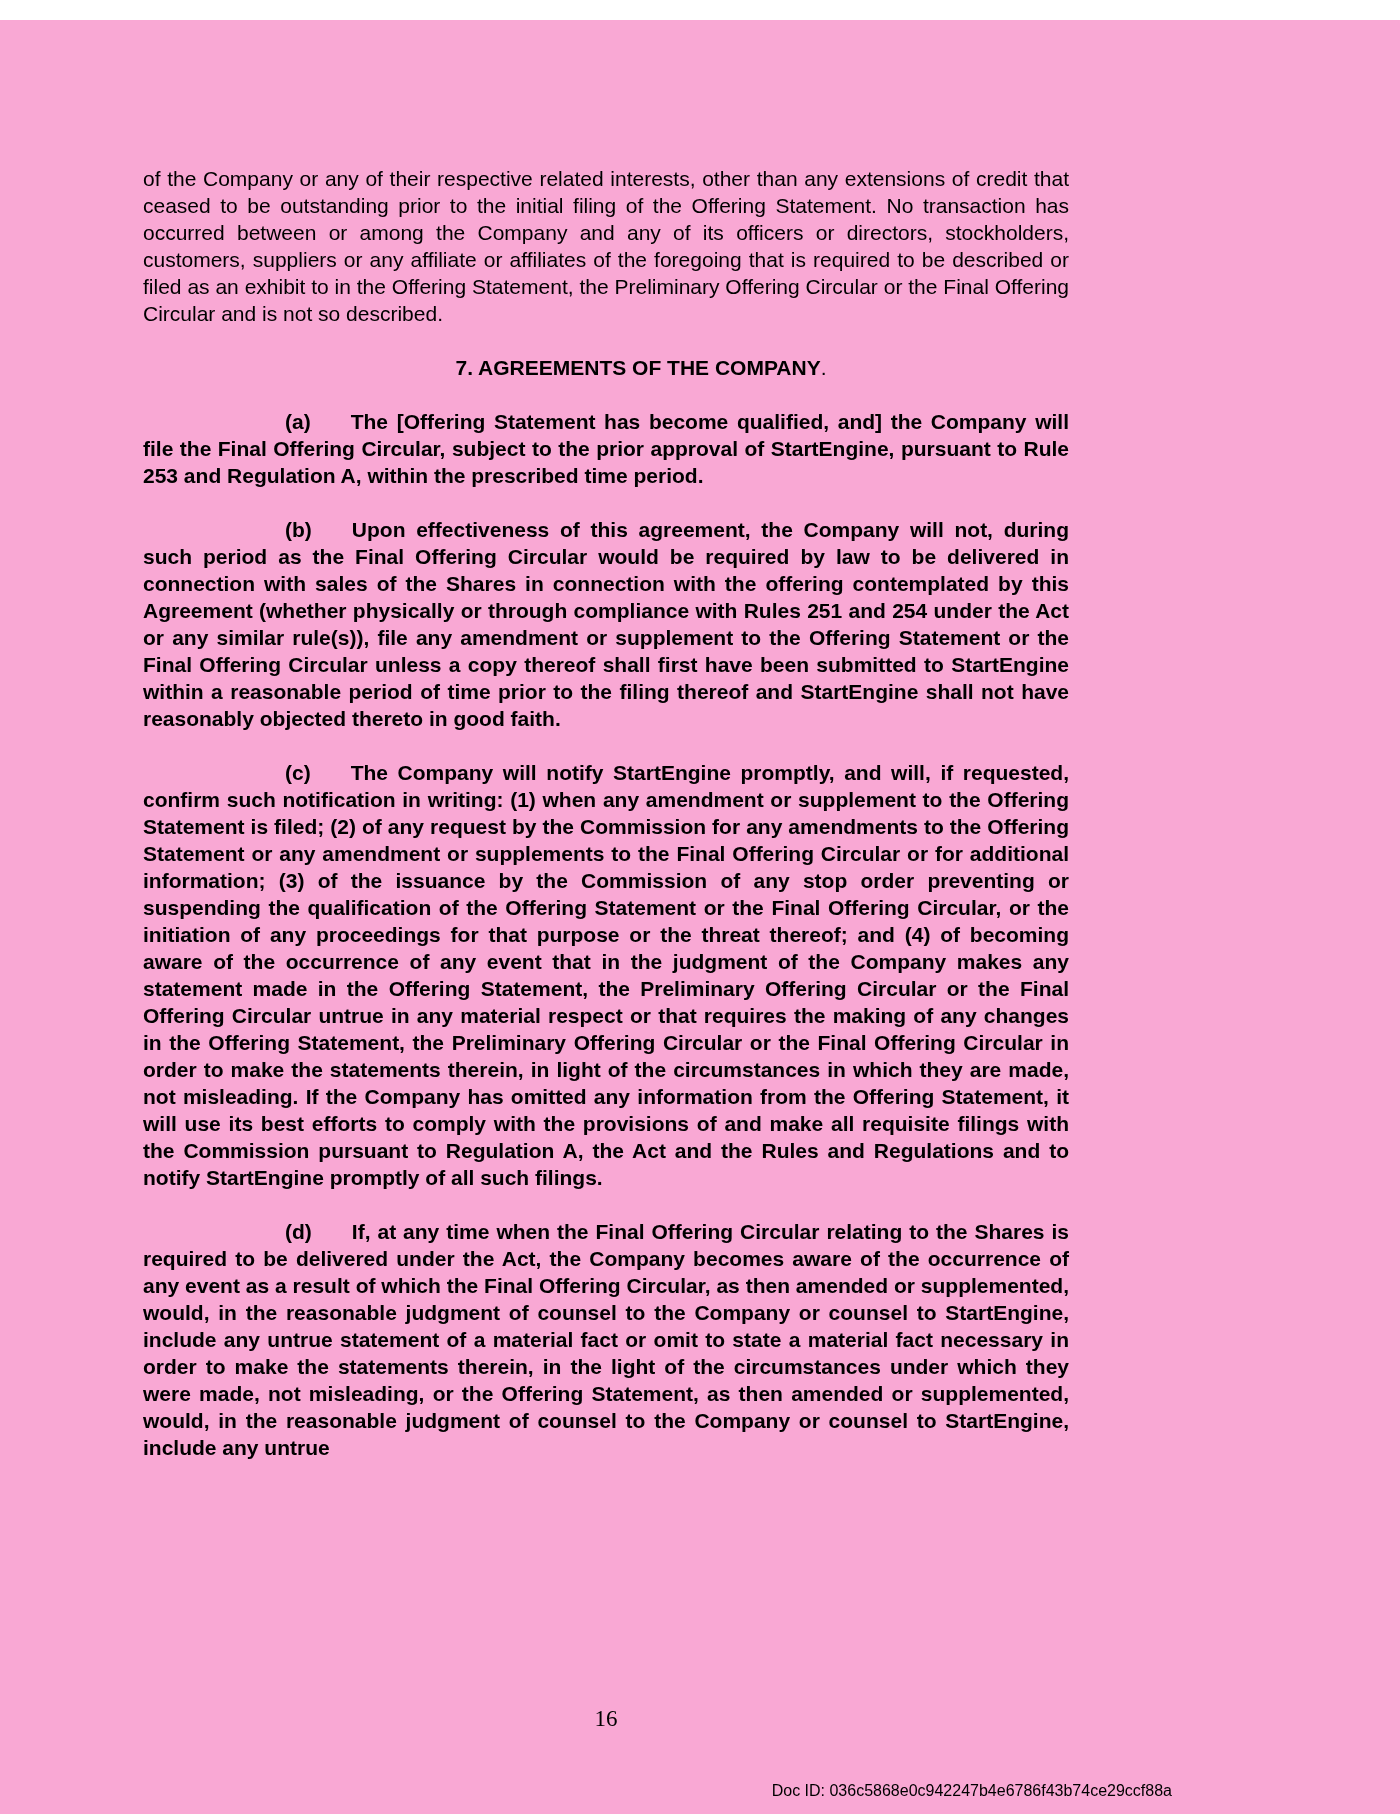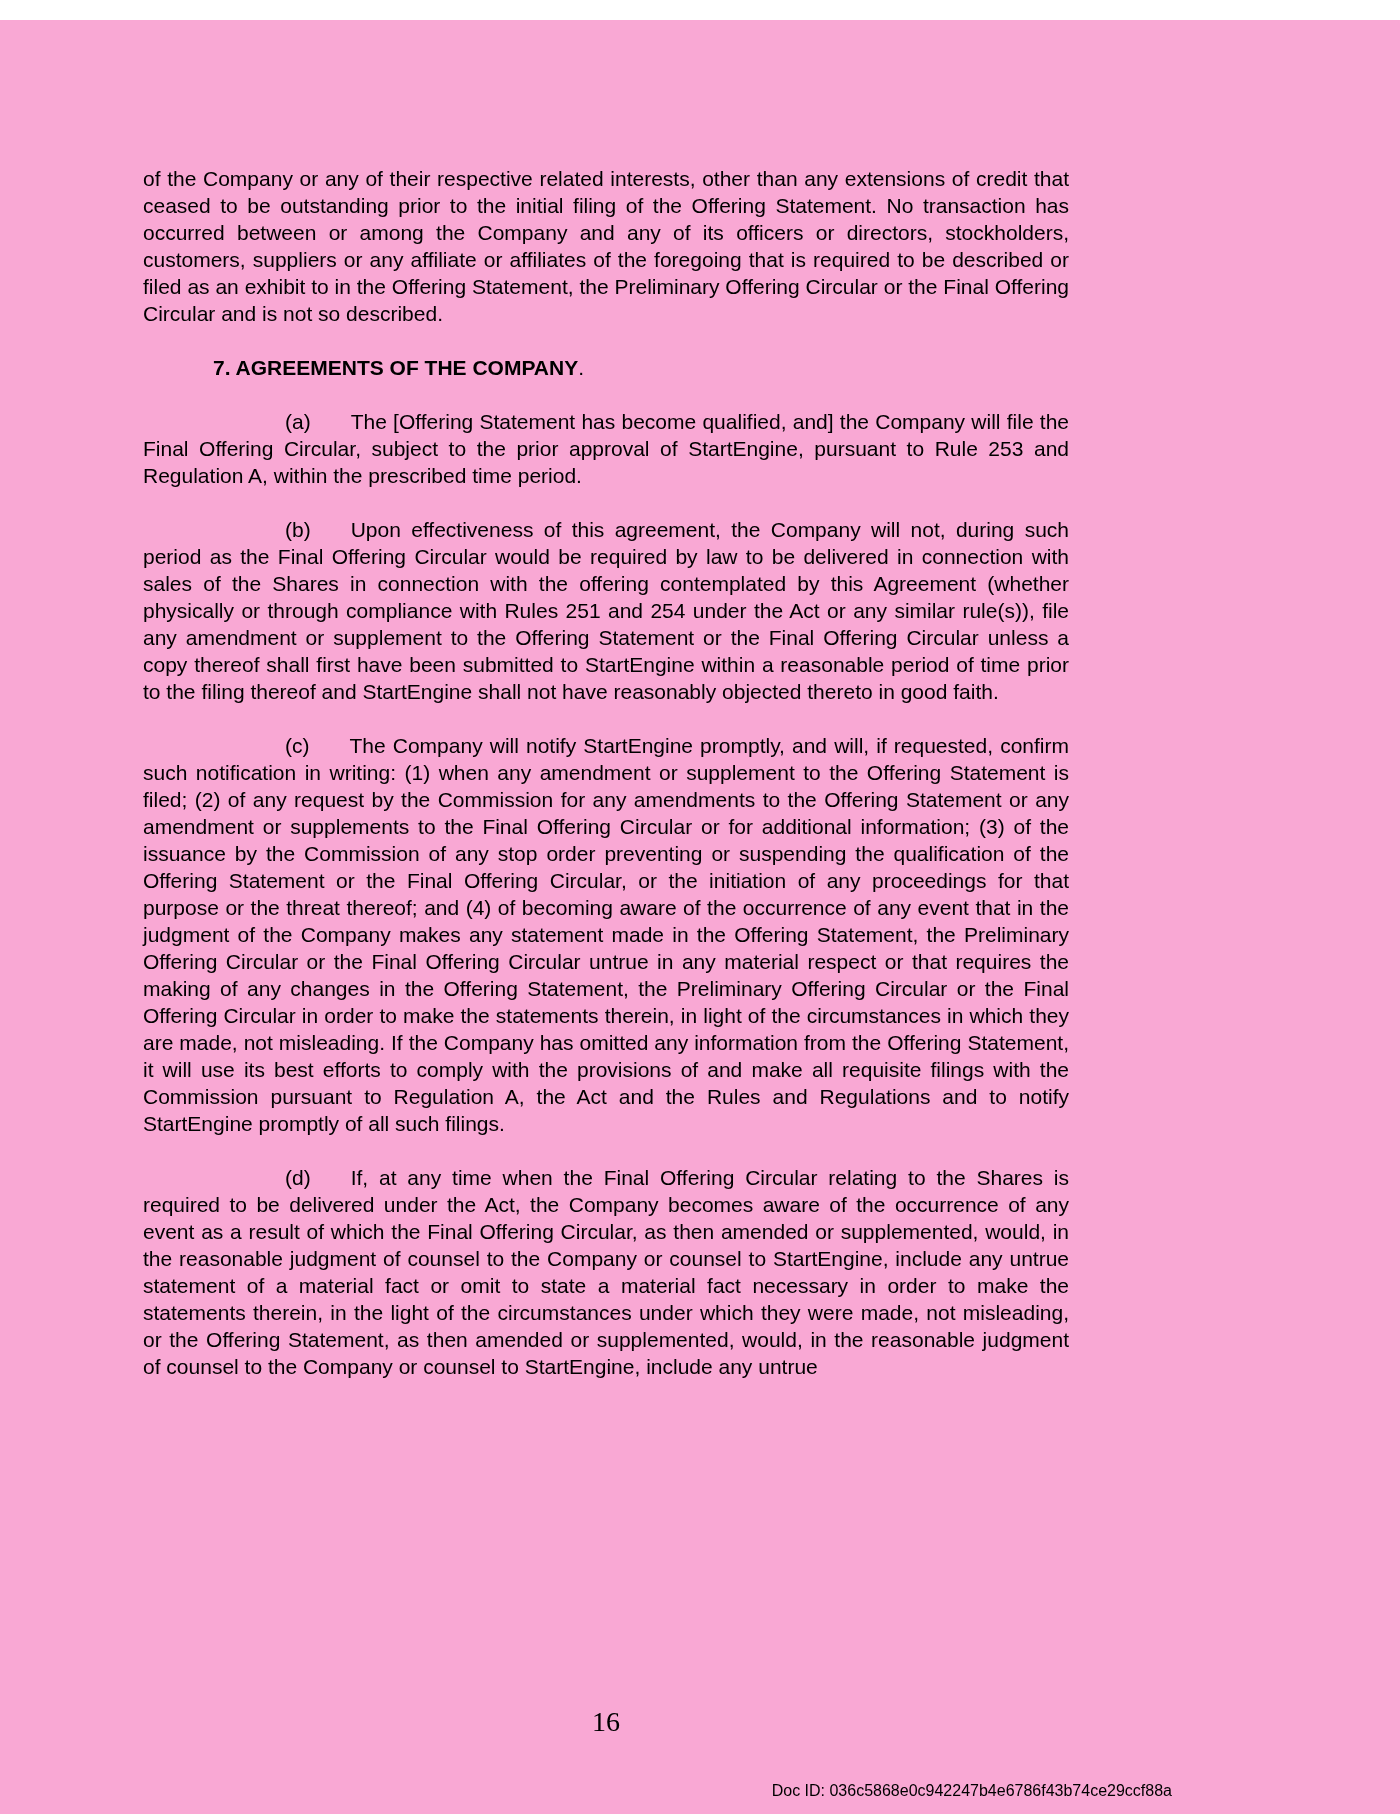--- a/index.html
+++ b/index.html
@@ -24,40 +24,41 @@
     width: 926px;
   }
   .para {
     font-size: 21px;
     line-height: 27px;
     text-align: justify;
     margin: 0 0 27px 0;
   }
   .para.heading {
     text-indent: 70px;
-    text-align: left;
+    text-align: center;
   }
   .para.heading .bold {
     font-weight: bold;
   }
   .para.sub {
     text-indent: 142px;
+    font-weight: bold;
   }
   .tab {
     display: inline-block;
     width: 40px;
   }
   .page-number {
     position: absolute;
     left: 143px;
     width: 926px;
     top: 1686px;
     text-align: center;
     font-family: "Liberation Serif", serif;
-    font-size: 28px;
+    font-size: 23px;
     color: #000000;
   }
   .doc-id {
     position: absolute;
     right: 228px;
     top: 1762px;
     font-size: 16px;
     font-family: "Liberation Sans", sans-serif;
     color: #000000;
     white-space: nowrap;

